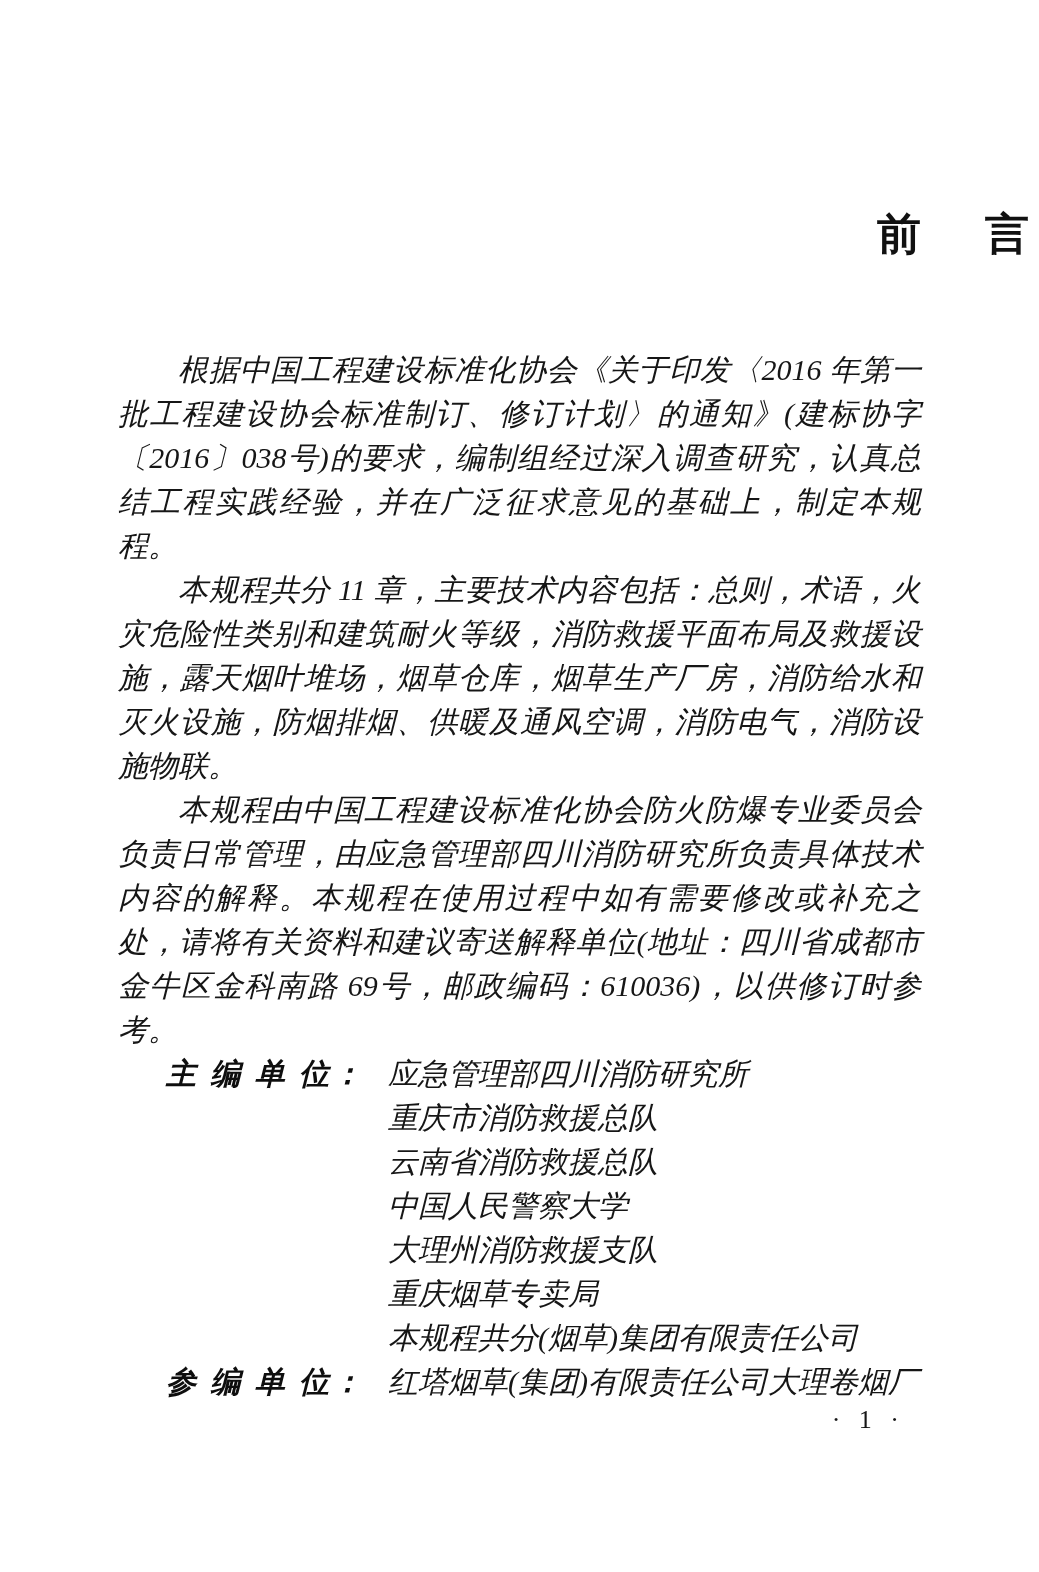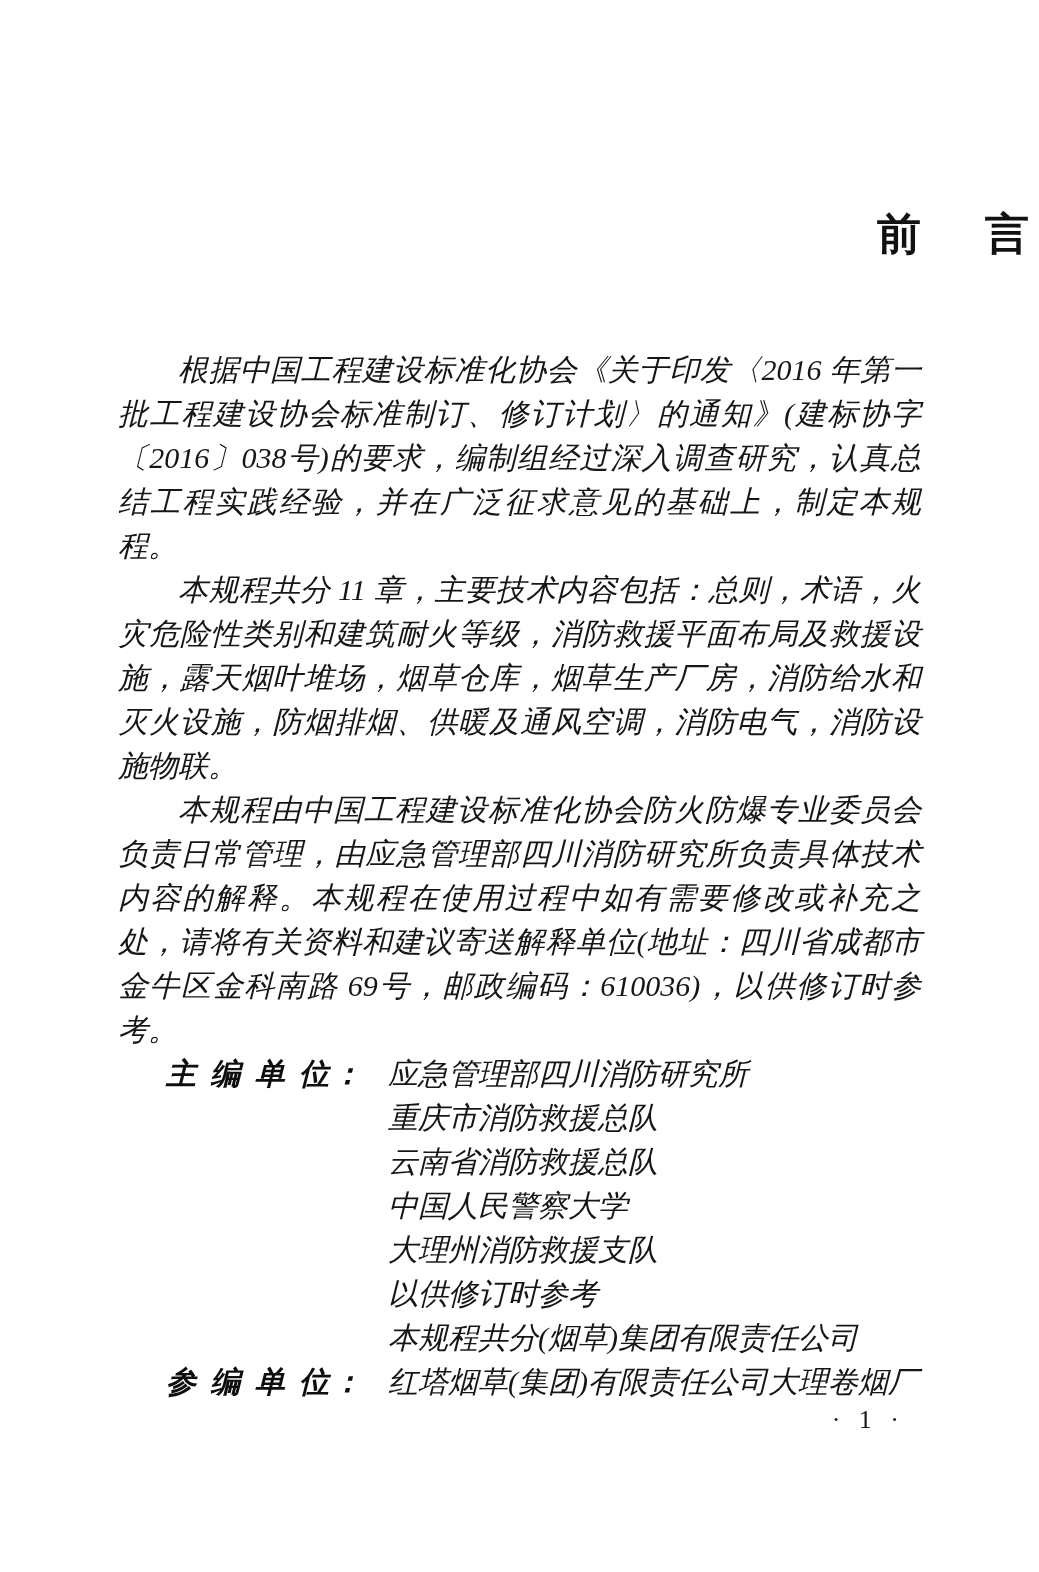--- a/index.html
+++ b/index.html
@@ -95,21 +95,21 @@
       <span class="ed-value">应急管理部四川消防研究所</span>
     </div>
 
     <div class="ed-row">
       <span class="ed-label">参 编 单 位：</span>
       <div class="ed-items">
         <div>重庆市消防救援总队</div>
         <div>云南省消防救援总队</div>
         <div>中国人民警察大学</div>
         <div>大理州消防救援支队</div>
-        <div>以供修订时参考</div>
+        <div>重庆烟草专卖局</div>
         <div>本规程共分(烟草)集团有限责任公司</div>
         <div>红塔烟草(集团)有限责任公司大理卷烟厂</div>
       </div>
     </div>
 
   </div>
 
   <div class="page-number">· 1 ·</div>
 
 </div>

